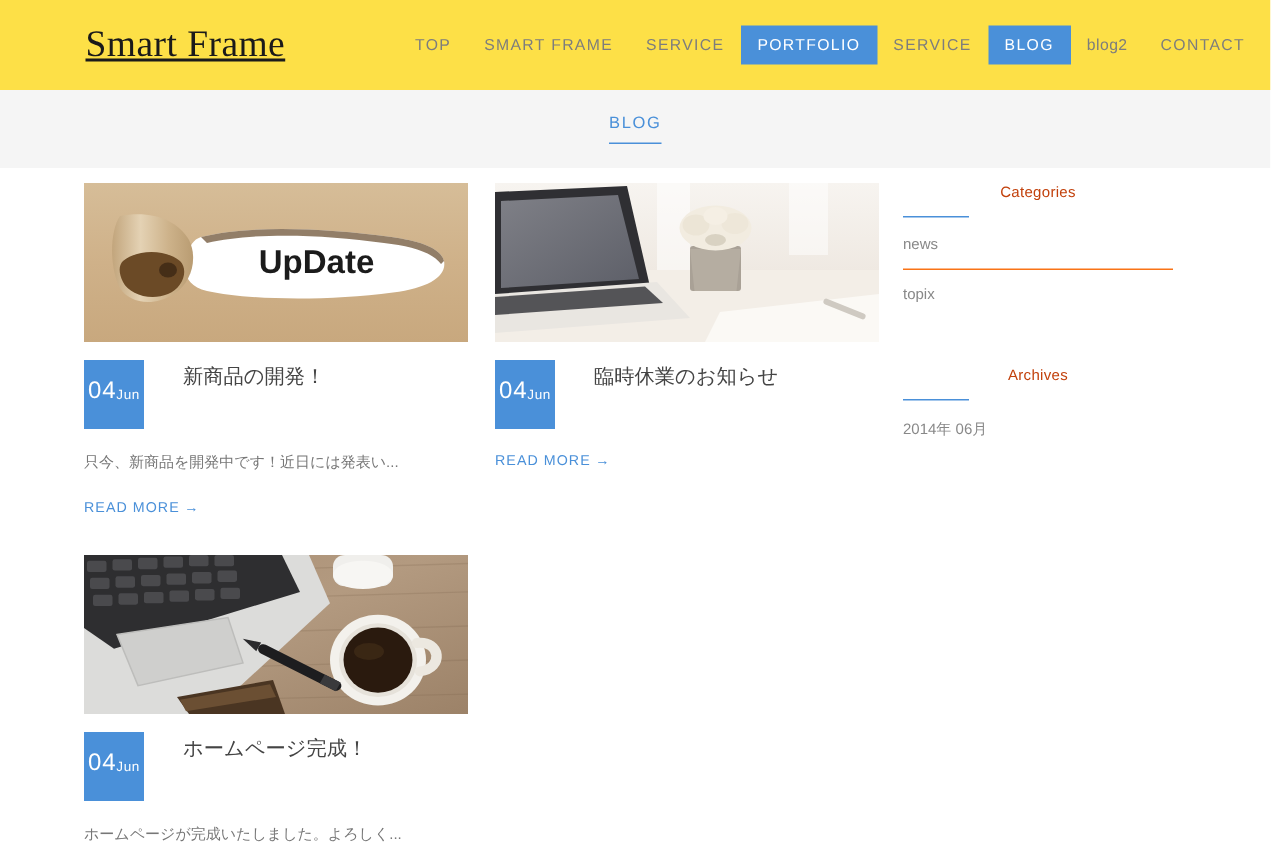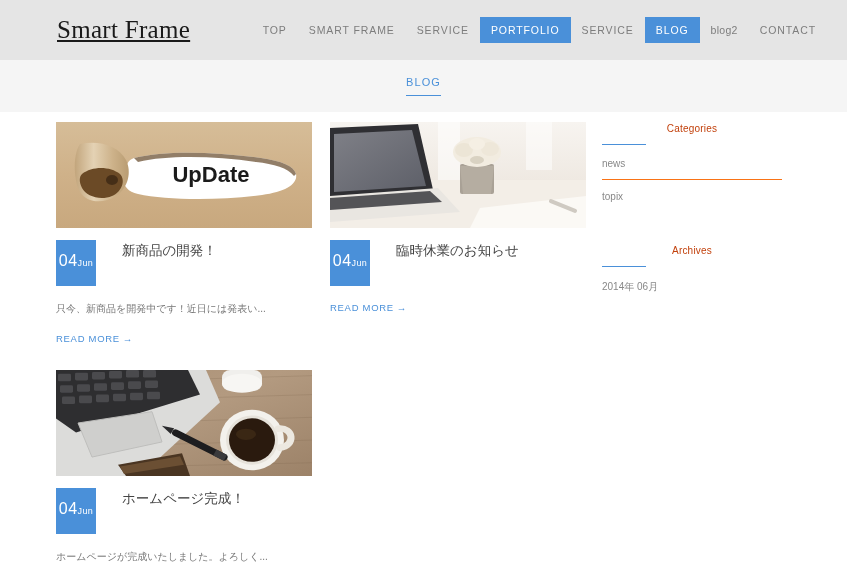--- a/index.html
+++ b/index.html
@@ -9,38 +9,38 @@
     background: #ffffff;
     font-family: "Liberation Sans", "DejaVu Sans", sans-serif;
     color: #555;
     -webkit-font-smoothing: antialiased;
   }
 
   
   .site-header {
     position: relative;
     height: 60px;
-    background: #e5e5e5;
+    background: #fde047;
     display: flex;
     align-items: center;
   }
   .logo {
     position: absolute;
     left: 57px;
     top: 14px;
     font-family: "Liberation Serif", "DejaVu Serif", serif;
     font-size: 25px;
     color: #1a1a1a;
     letter-spacing: 0.3px;
     line-height: 32px;
     white-space: nowrap;
   }
   .main-nav {
     position: absolute;
-    right: 20px;
+    right: 6px;
     top: 17px;
     display: flex;
     align-items: center;
     gap: 0px;
   }
   .nav-item {
     font-size: 10.5px;
     letter-spacing: 0.9px;
     color: #7d7d7d;
     padding: 7px 11px;

